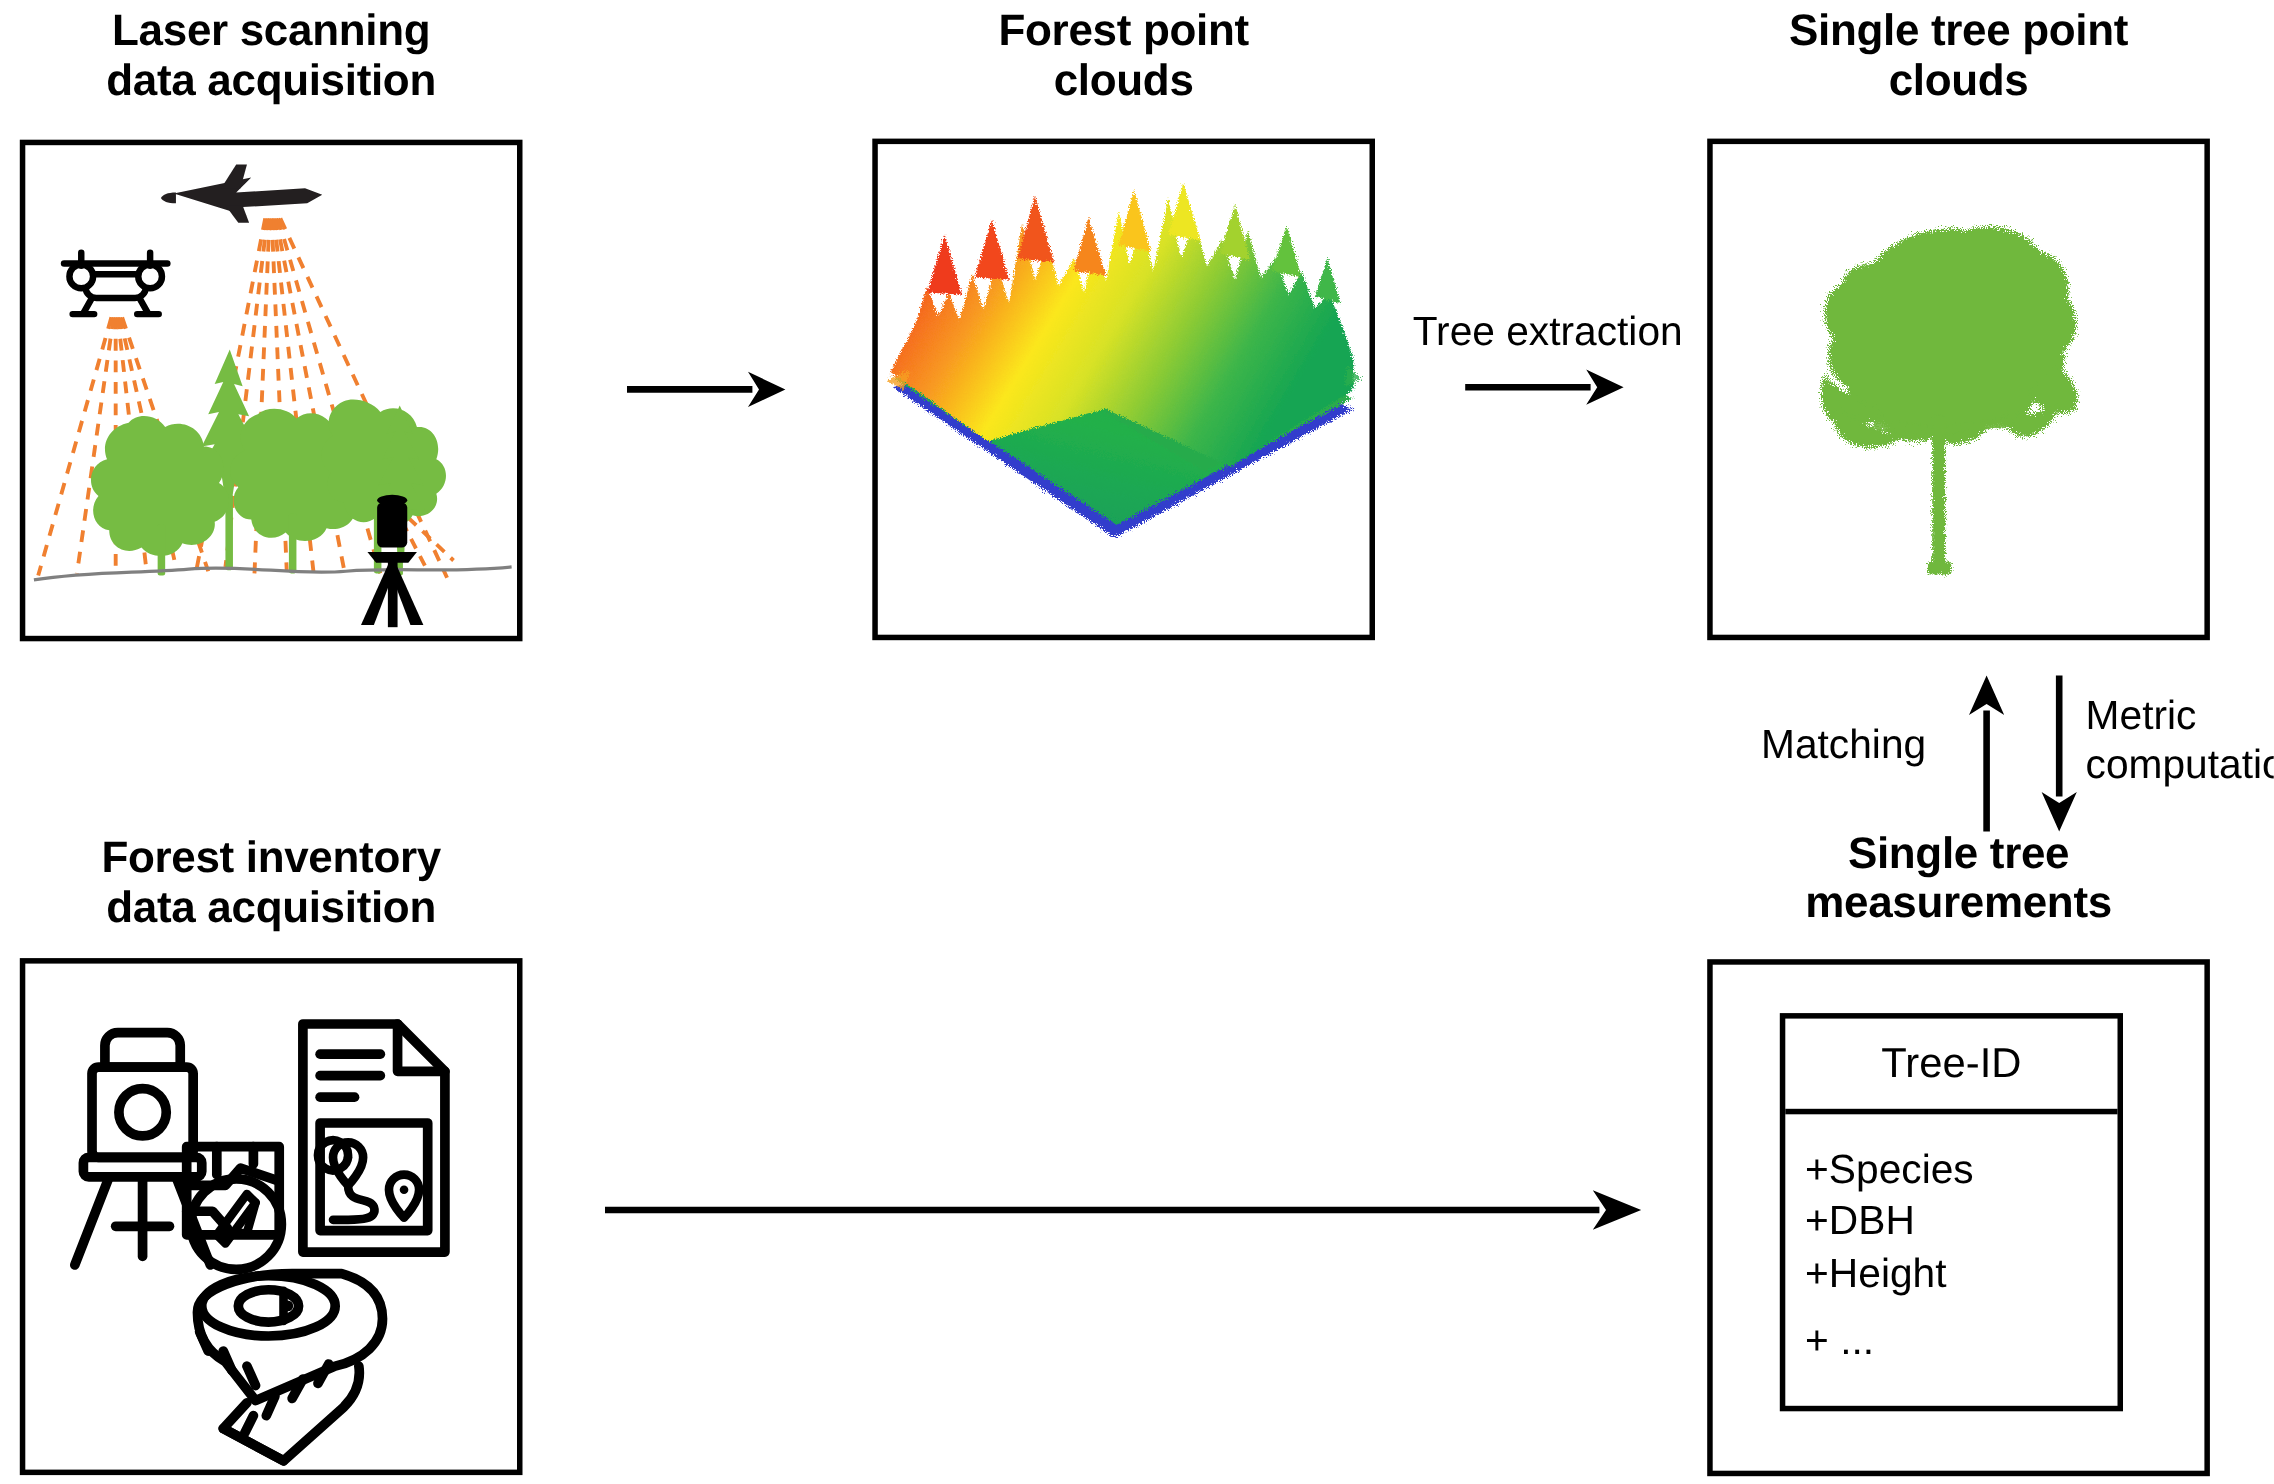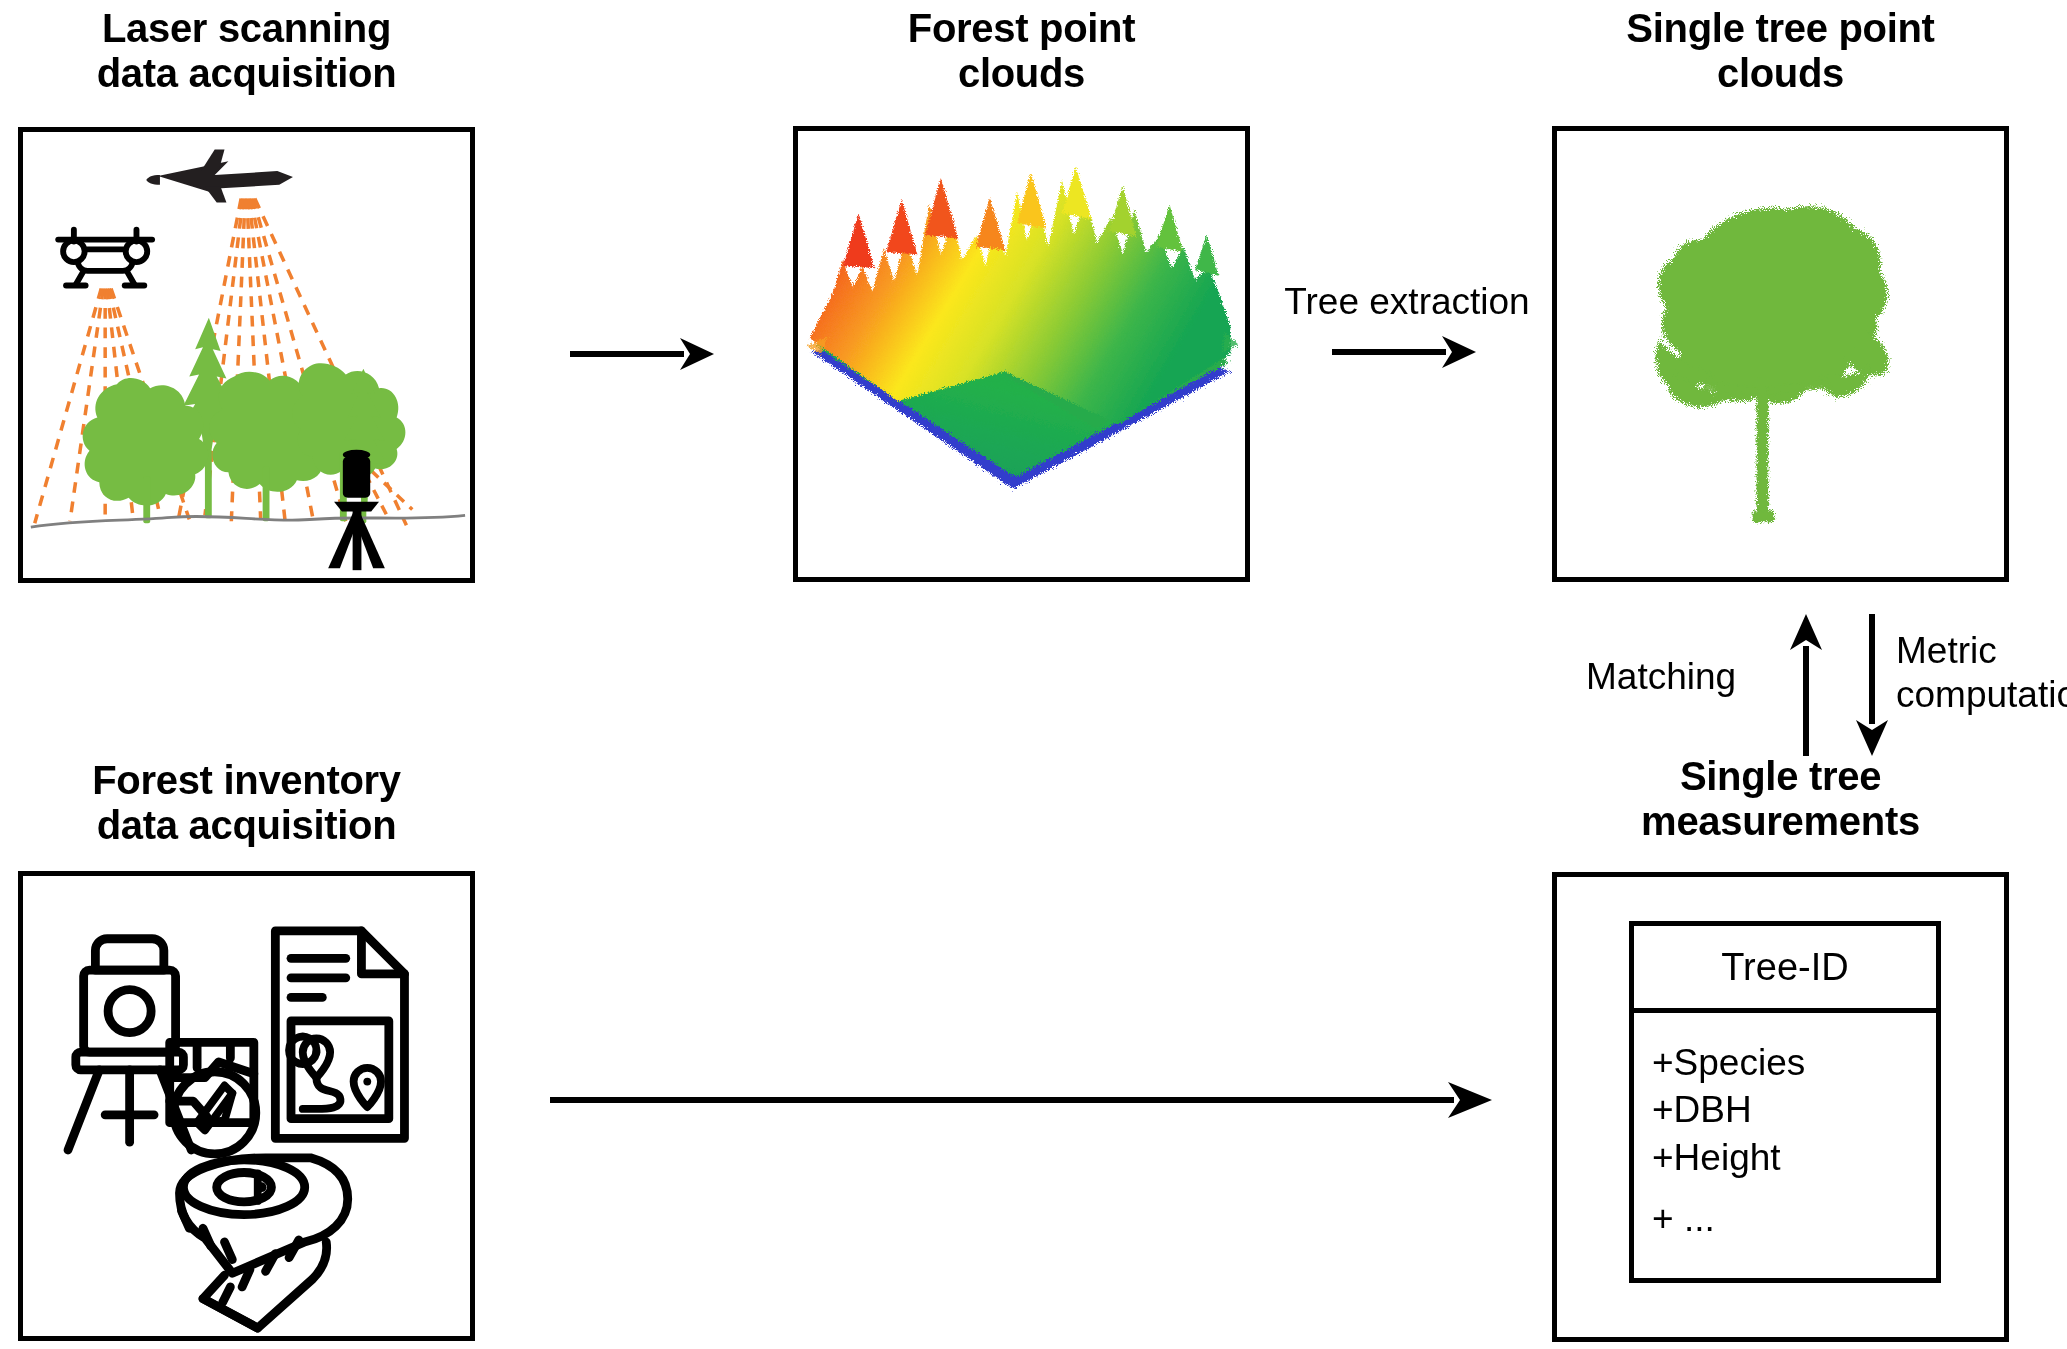--- a/index.html
+++ b/index.html
@@ -312,21 +312,21 @@
         <rect x="200" y="388" width="22" height="12" rx="3"></rect>
       </g>
 
       <g fill="#6FB83E" opacity="0.9" filter="url(#stemGrain)">
         <path d="M150 256 L206 262 L206 270 L148 266 Z"></path>
         <path d="M214 262 L278 254 L280 262 L214 270 Z"></path>
       </g>
     </svg>
   </div>
 
-  <div class="flow-label left-al" style="left:1586px; top:655px; width:180px; text-align:left;">Matching</div>
+  <div class="flow-label left-al" style="left:1586px; top:655px; width:180px; text-align:center;">Matching</div>
 
   <svg class="arrow-svg" style="left:1782px; top:612px;" width="48" height="146" viewBox="0 0 48 146">
     <line x1="24" y1="144" x2="24" y2="34" stroke="#000" stroke-width="6"></line>
     <path d="M8 38 L24 2 L40 38 L24 28 Z" fill="#000"></path>
   </svg>
 
   <svg class="arrow-svg" style="left:1848px; top:612px;" width="48" height="146" viewBox="0 0 48 146">
     <line x1="24" y1="2" x2="24" y2="112" stroke="#000" stroke-width="6"></line>
     <path d="M8 108 L24 144 L40 108 L24 118 Z" fill="#000"></path>
   </svg>
@@ -406,21 +406,21 @@
 
   <svg class="arrow-svg" style="left:548px; top:1075px;" width="950" height="50" viewBox="0 0 950 50">
     <line x1="2" y1="25" x2="906" y2="25" stroke="#000" stroke-width="6"></line>
     <path d="M900 7 L944 25 L900 43 L912 25 Z" fill="#000"></path>
   </svg>
 
   <div class="panel-title" style="left:1552px; top:754px; width:457px;">Single tree
 measurements</div>
 
   <div class="panel-box" style="left:1552px; top:872px; width:457px; height:470px;">
-    <div class="uml-box" style="left:72px; top:44px; width:312px; height:362px;">
+    <div class="uml-box" style="left:61px; top:44px; width:312px; height:362px;">
       <div class="uml-header">Tree-ID</div>
       <div class="uml-body">
         <div>+Species</div>
         <div>+DBH</div>
         <div>+Height</div>
         <div style="margin-top:14px;">+ ...</div>
       </div>
     </div>
   </div>
 

